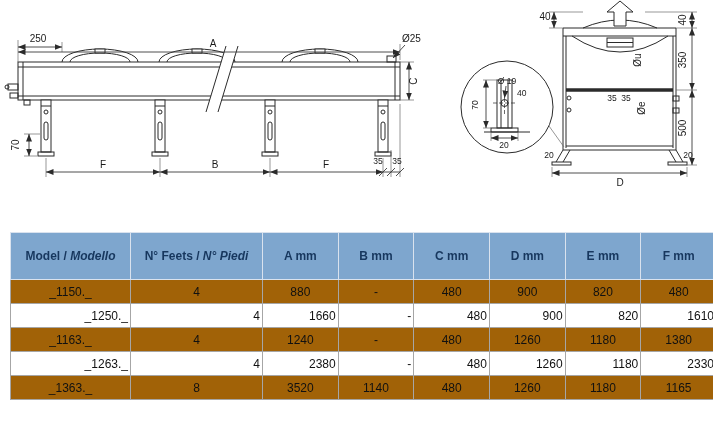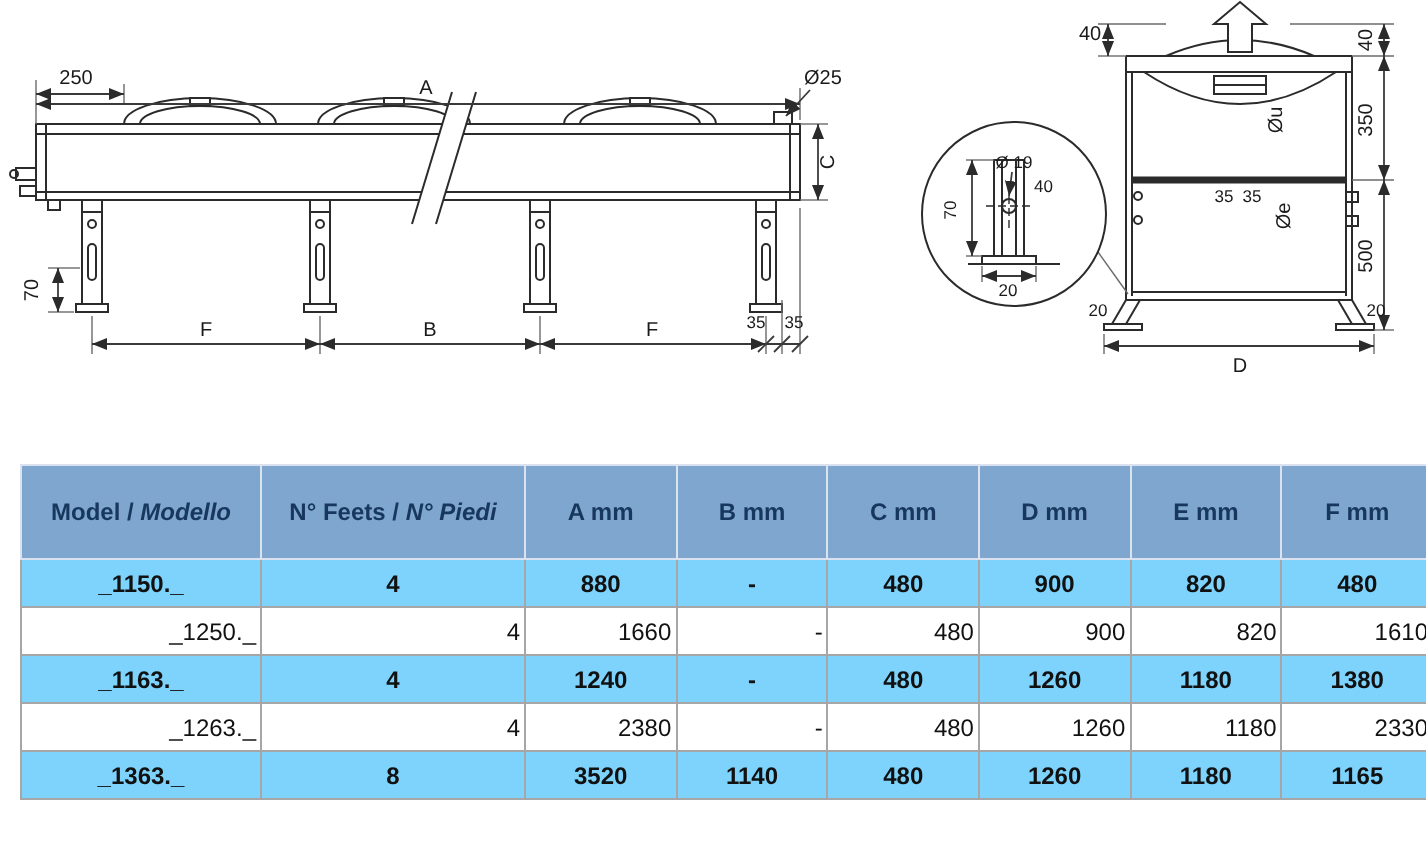--- a/index.html
+++ b/index.html
@@ -10,21 +10,21 @@
   .drawings line,.drawings path,.drawings rect,.drawings circle,.drawings polygon{stroke:#2b2b2b;stroke-width:1;fill:none;}
   .drawings .dim{stroke:#3a3a3a;stroke-width:0.9;}
   .drawings .thin{stroke:#6a6a6a;stroke-width:0.7;}
   .drawings .thick{stroke-width:3.5;}
   .drawings .wfill{fill:#fff;}
   .drawings .mask{fill:#fff;stroke:none;}
   .drawings .dash{stroke-dasharray:4 2;stroke-width:0.7;}
   table.spec{border-collapse:collapse;margin:8px 10px 0 10px;width:707px;table-layout:fixed;font-size:12px;color:#111;border:1px solid #7f7f7f;}
   table.spec th{background:#7ea6ce;color:#17375e;font-weight:bold;height:42px;border:1px solid #d9e2ee;text-align:center;padding:2px;}
   table.spec td{border:1px solid #a6a6a6;height:23px;text-align:center;padding:0 2px;}
-  table.spec tr.pink td{background:#7dd3fc;font-weight:bold;}
+  table.spec tr.pink td{background:#a16207;}
   table.spec tr.white td{background:#ffffff;text-align:right;}
   .ital{font-style:italic;}
 </style>
 </head>
 <body>
 
 <div class="drawings">
 <svg width="713" height="224" viewBox="0 0 713 224">
   <defs>
     <marker id="arr" markerWidth="9" markerHeight="8" refX="7.5" refY="3" orient="auto-start-reverse" markerUnits="userSpaceOnUse">

